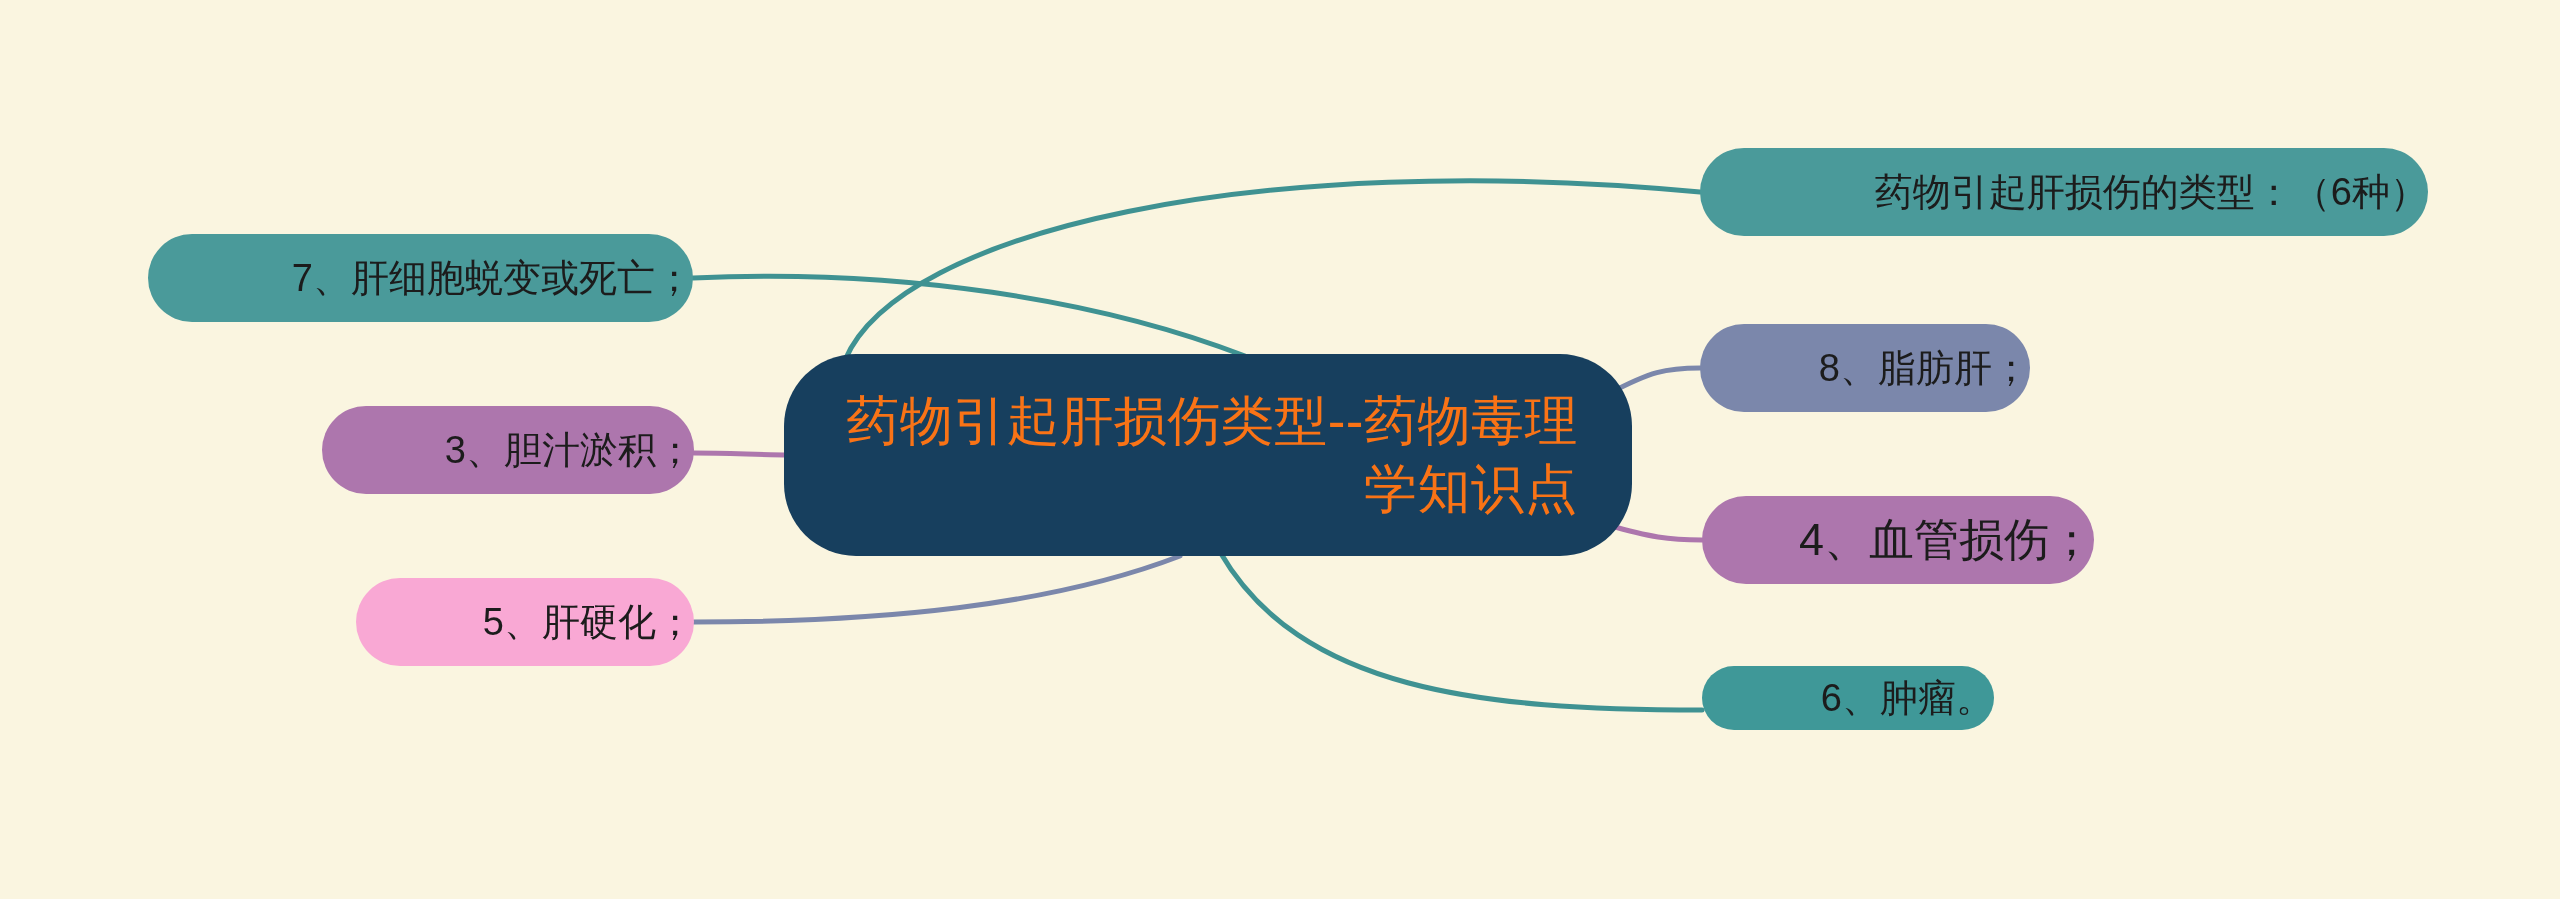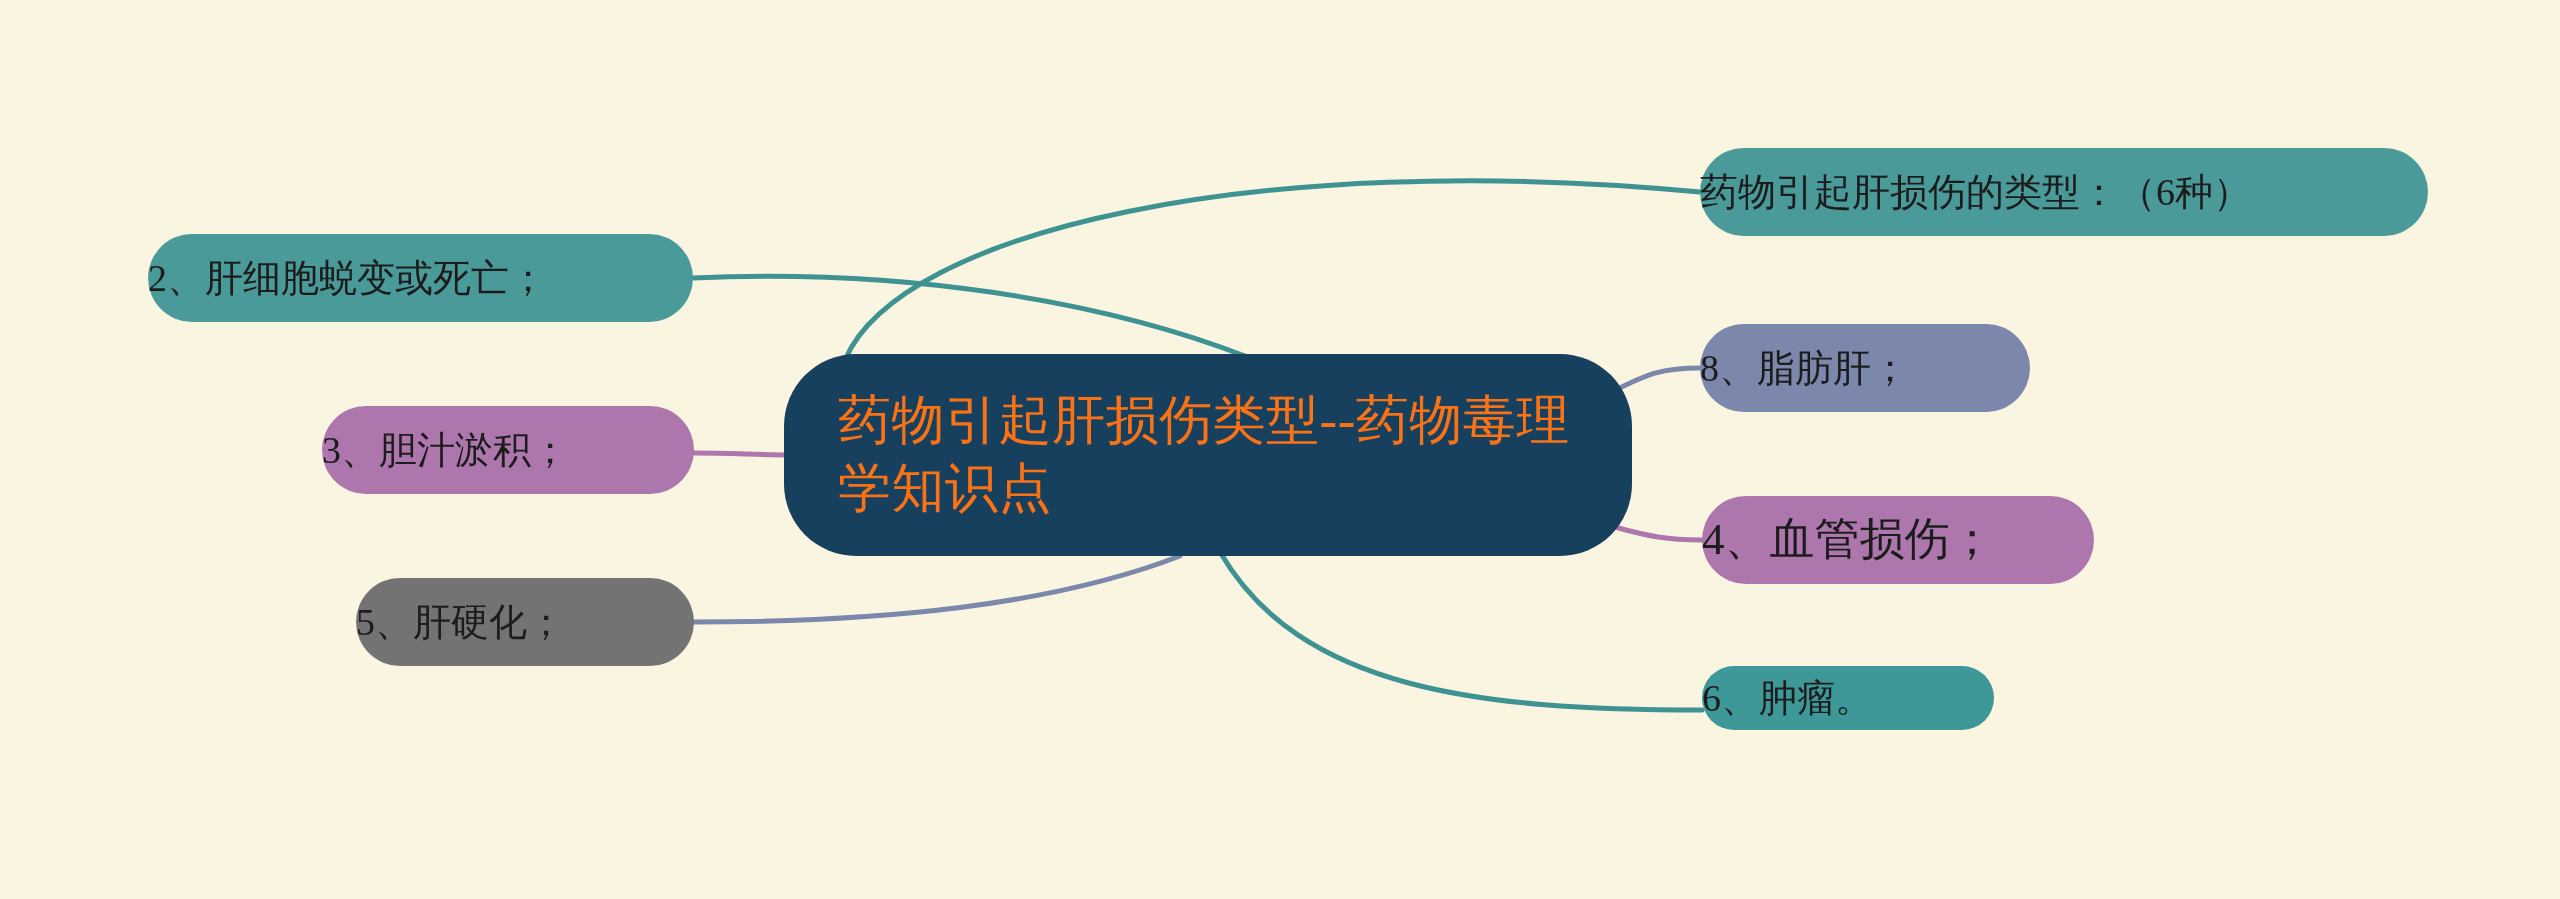--- a/index.html
+++ b/index.html
@@ -21,28 +21,27 @@
     top: 0;
     width: 2560px;
     height: 899px;
     pointer-events: none;
   }
   .node {
     position: absolute;
     display: flex;
     align-items: center;
     justify-content: center;
-    text-align: left;
+    text-align: right;
     box-sizing: border-box;
     border-radius: 999px;
     color: #1c1c1c;
     line-height: 1.28;
     white-space: nowrap;
     z-index: 5;
-    font-family: Liberation Serif, serif;
   }
   .node.center {
     color: #f97316;
     white-space: normal;
     border-radius: 72px;
     letter-spacing: 0.5px;
   }
   .node-label {
     display: block;
     width: 100%;
@@ -74,21 +73,21 @@
     width: 372px;
     height: 88px;
     background: #ad76ad;
     font-size: 38px;
   }
   #node-5 {
     left: 356px;
     top: 578px;
     width: 338px;
     height: 88px;
-    background: #737373;
+    background: #f9a8d4;
     font-size: 38px;
   }
 
   
   #node-header {
     left: 1700px;
     top: 148px;
     width: 728px;
     height: 88px;
     background: #4a9a9a;
@@ -143,21 +142,21 @@
 
   <div class="node center" id="node-center">
     <span class="node-label">药物引起肝损伤类型--药物毒理学知识点</span>
   </div>
 
   <div class="node" id="node-header">
     <span class="node-label">药物引起肝损伤的类型：（6种）</span>
   </div>
 
   <div class="node" id="node-1">
-    <span class="node-label">2、肝细胞蜕变或死亡；</span>
+    <span class="node-label">7、肝细胞蜕变或死亡；</span>
   </div>
 
   <div class="node" id="node-2">
     <span class="node-label">8、脂肪肝；</span>
   </div>
 
   <div class="node" id="node-3">
     <span class="node-label">3、胆汁淤积；</span>
   </div>
 

